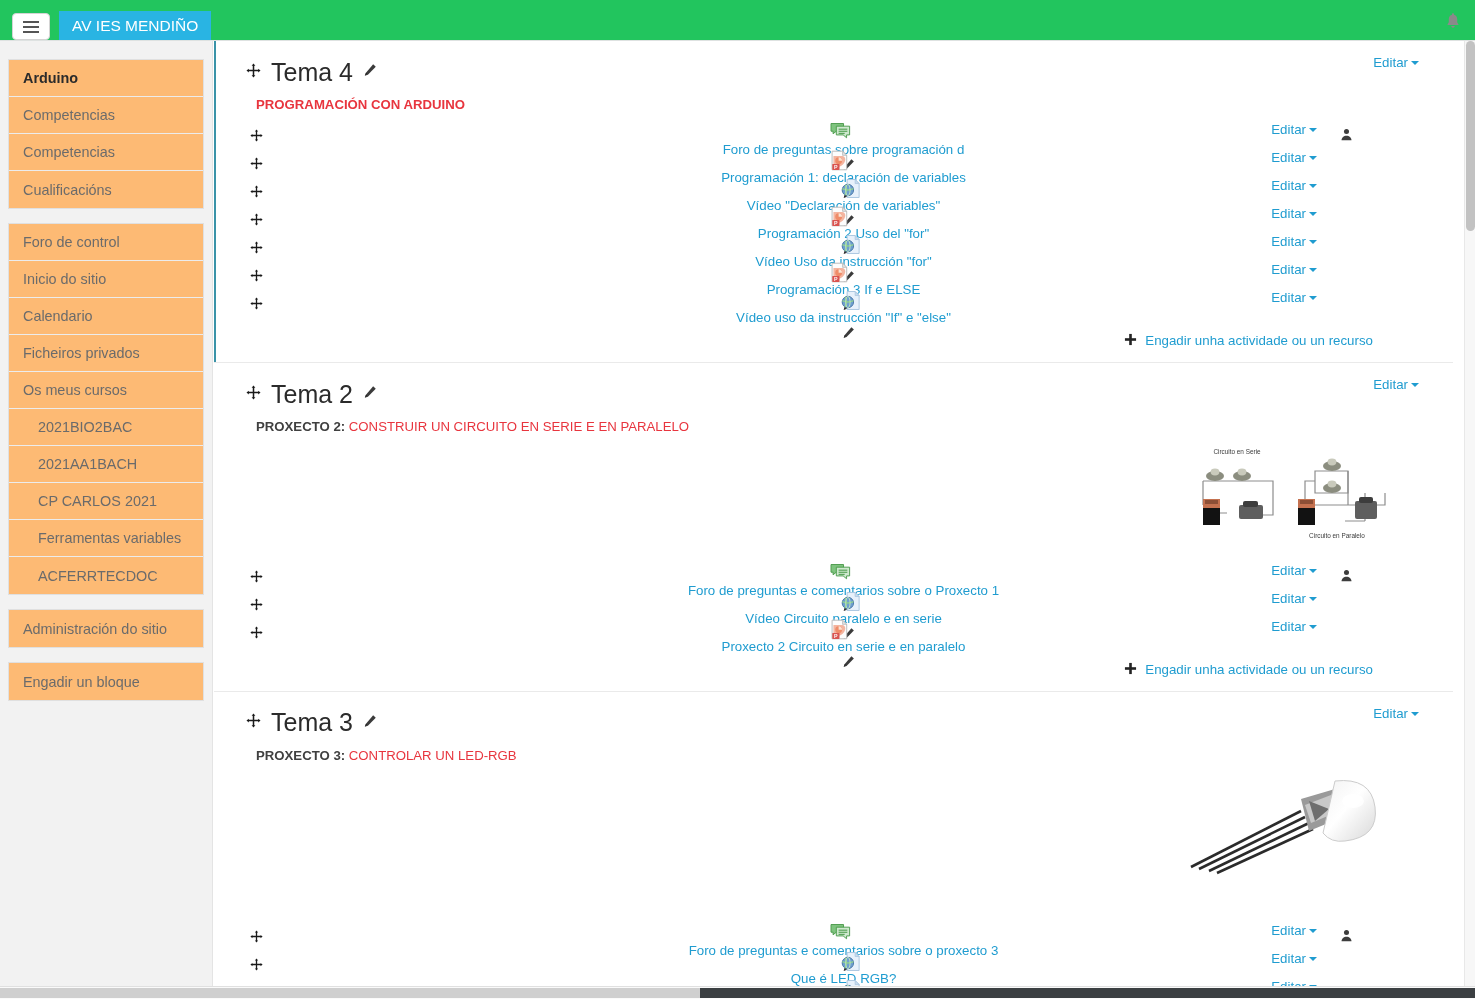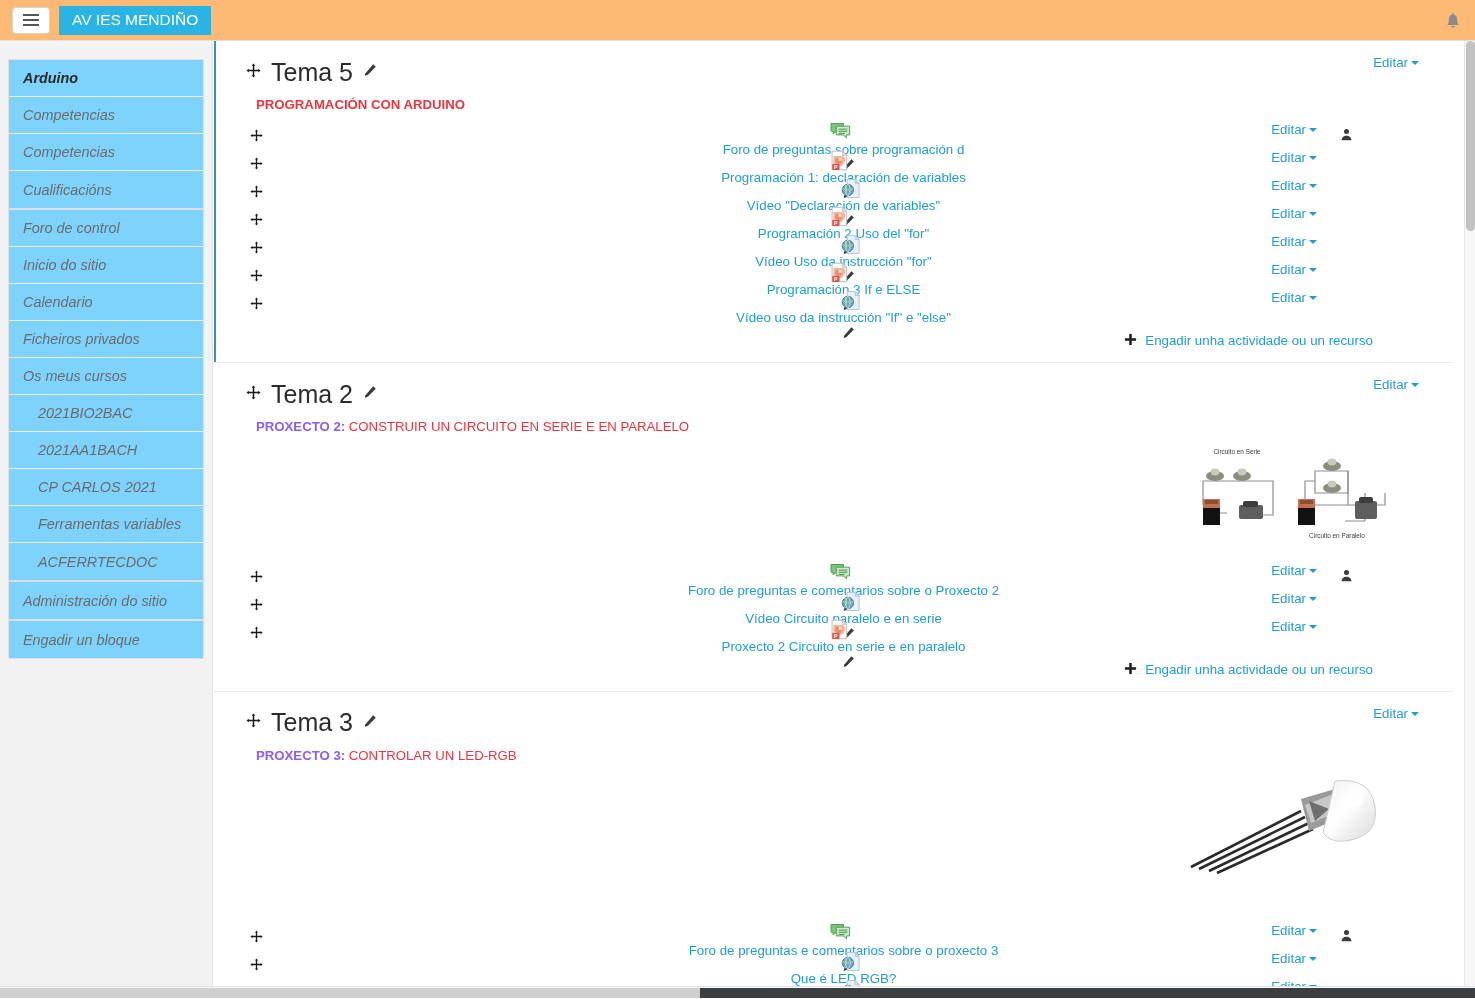--- a/index.html
+++ b/index.html
@@ -9,23 +9,23 @@
     overflow: hidden;
     background: #fff;
     font-family: "Liberation Sans", sans-serif;
     -webkit-font-smoothing: antialiased;
   }
 
   
   .navbar {
     position: absolute; top: 0; left: 0;
     width: 1475px; height: 41px;
-    background: #fdba74;
+    background: #22c55e;
     border-bottom: 1px solid #dee2e1;
-    display: flex; align-items: center;
+    display: flex; align-items: flex-end;
     z-index: 20;
   }
   .hamburger {
     margin-left: 12px;
     width: 38px; height: 27px;
     border: 1px solid #d4d4d4;
     border-radius: 4px;
     background: #fff;
     display: flex; flex-direction: column;
     align-items: center; justify-content: center;
@@ -54,23 +54,23 @@
   
   .sidebar {
     position: absolute; top: 41px; left: 0;
     width: 213px; height: 958px;
     background: #f2f2f2;
     border-right: 1px solid #e4e4e4;
     padding: 18px 8px 10px 8px;
     overflow: hidden;
   }
   .navblock {
-    background: #7dd3fc;
+    background: #fdba74;
     border: 1px solid #e0e0e0;
-    font-style: italic;
+    margin-bottom: 14px;
   }
   .nav-item {
     height: 37px;
     display: flex; align-items: center;
     padding-left: 14px;
     font-size: 14.4px;
     color: #6b6b6b;
     border-bottom: 1px solid #ececec;
     cursor: pointer;
     white-space: nowrap; overflow: hidden;
@@ -118,21 +118,21 @@
     font-weight: normal;
     white-space: nowrap;
   }
   .pencil { cursor: pointer; flex: 0 0 auto; }
 
   .sec-summary {
     margin: 7px 0 0 14px;
     font-size: 13.2px;
     line-height: 1.4;
   }
-  .sum-bold { font-weight: bold; color: #8b5cf6; }
+  .sum-bold { font-weight: bold; color: #404040; }
   .sum-red { color: #e8353e; font-weight: bold; }
   .sum-red-thin { color: #e8353e; }
 
   .sec-edit {
     position: absolute; right: 34px; top: 14px;
     font-size: 13.3px; color: #1f9cd0;
     cursor: pointer; white-space: nowrap;
   }
   .caret { display: inline-block; margin-left: 3px;
     border-left: 4px solid transparent; border-right: 4px solid transparent;
@@ -271,21 +271,21 @@
 </div>
 
 <div class="main">
   <div class="region" id="sections-root">
       <div class="section current">
         <div class="inner">
           <div class="sec-head">
             <span class="move-icon"><svg viewBox="0 0 16 16" width="15" height="15" aria-hidden="true">
                 <path d="M8 0.5 L10 3 H8.8 V7.2 H13 V6 L15.5 8 L13 10 V8.8 H8.8 V13 H10 L8 15.5 L6 13 H7.2 V8.8 H3 V10 L0.5 8 L3 6 V7.2 H7.2 V3 H6 Z" fill="#1a1a1a"></path>
               </svg></span>
-            <span class="sec-title">Tema 5</span>
+            <span class="sec-title">Tema 4</span>
             <span class="pencil"><svg viewBox="0 0 16 16" width="14" height="14" aria-hidden="true">
                 <path d="M11.6 1.4 L14.6 4.4 L5.6 13.4 L2.1 14.7 L3.4 11.2 Z" fill="#3b3b3b"></path>
                 <path d="M2.1 14.7 L3.4 11.2 L4.3 12.1 Z" fill="#111"></path>
               </svg></span>
           </div>
           <div class="sec-edit"><span>Editar</span><span class="caret"></span></div>
           <div class="sec-summary"><span class="sum-bold"></span><span class="sum-red">PROGRAMACIÓN CON ARDUINO</span></div>
           <ul class="activities">
             <li class="act">
               <span class="amove"><svg viewBox="0 0 16 16" width="13" height="13" aria-hidden="true">
@@ -487,21 +487,21 @@
               <span class="amove"><svg viewBox="0 0 16 16" width="13" height="13" aria-hidden="true">
                   <path d="M8 0.5 L10 3 H8.8 V7.2 H13 V6 L15.5 8 L13 10 V8.8 H8.8 V13 H10 L8 15.5 L6 13 H7.2 V8.8 H3 V10 L0.5 8 L3 6 V7.2 H7.2 V3 H6 Z" fill="#1a1a1a"></path>
                 </svg></span>
               <span class="icon-wrap"><svg viewBox="0 0 22 20" width="21" height="19" aria-hidden="true">
                   <path d="M1 1.6h13.2v8.1H6.6L3.2 12.4V9.7H1z" fill="#7fc47f" stroke="#4d9b4d" stroke-width="1"></path>
                   <path d="M6.6 4.4h14v9.2h-3.2v3l-3.6-3H6.6z" fill="#cfe9cf" stroke="#4d9b4d" stroke-width="1"></path>
                   <rect x="9" y="7" width="9.2" height="1.1" fill="#4d9b4d"></rect>
                   <rect x="9" y="9.2" width="9.2" height="1.1" fill="#4d9b4d"></rect>
                   <rect x="9" y="11.4" width="6.4" height="1.1" fill="#4d9b4d"></rect>
                 </svg></span>
-              <a class="act-name">Foro de preguntas e comentarios sobre o Proxecto 2</a>
+              <a class="act-name">Foro de preguntas e comentarios sobre o Proxecto 1</a>
               <span class="pencil"><svg viewBox="0 0 16 16" width="13" height="13" aria-hidden="true">
                   <path d="M11.6 1.4 L14.6 4.4 L5.6 13.4 L2.1 14.7 L3.4 11.2 Z" fill="#3b3b3b"></path>
                   <path d="M2.1 14.7 L3.4 11.2 L4.3 12.1 Z" fill="#111"></path>
                 </svg></span>
               <span class="act-edit"><span>Editar</span><span class="caret"></span></span>
               <span class="act-user"><svg viewBox="0 0 16 16" width="13" height="13" aria-hidden="true">
                   <circle cx="8" cy="4.3" r="3.1" fill="#3d3d3d"></circle>
                   <path d="M1.9 15c0-3.4 2.7-5.6 6.1-5.6s6.1 2.2 6.1 5.6z" fill="#3d3d3d"></path>
                 </svg></span>
             </li>

